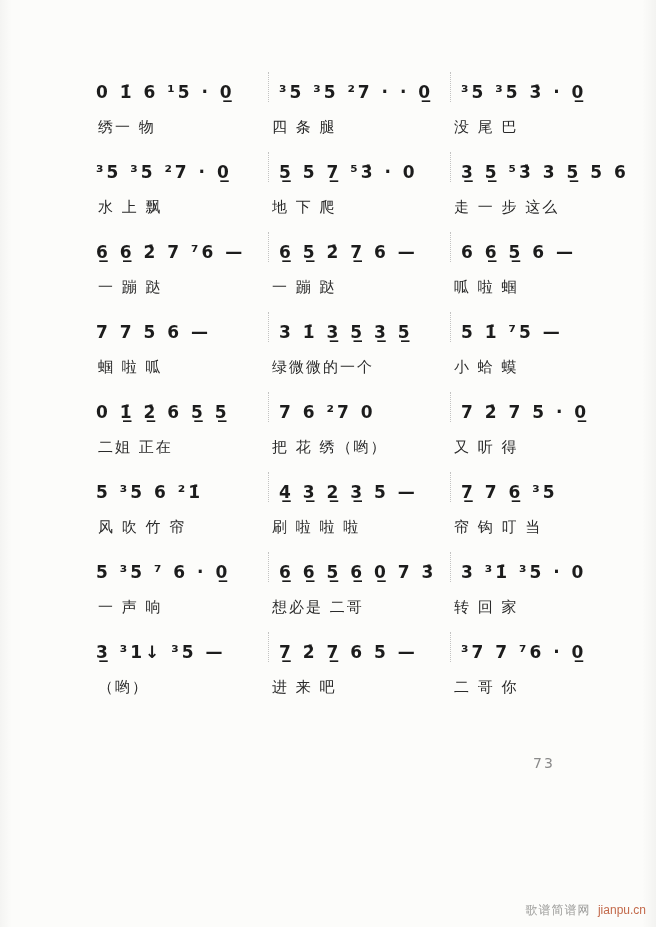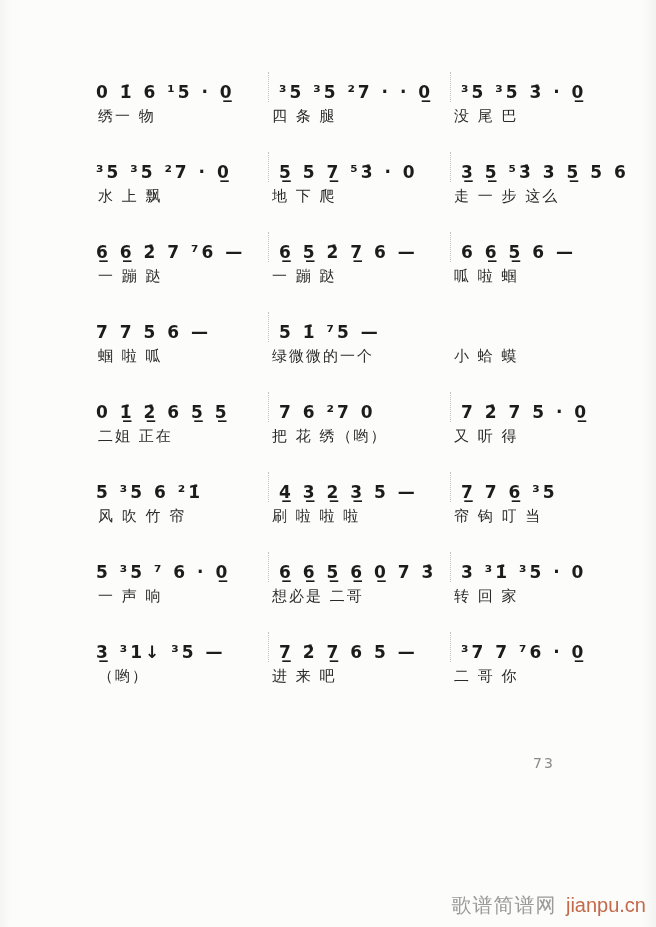--- a/index.html
+++ b/index.html
@@ -50,21 +50,21 @@
     padding-top: 10px;
     position: relative;
   }
   .music-measure.m2, .music-measure.m3 {
     border-left: 1px dotted rgba(90,90,90,0.35);
     padding-left: 10px;
   }
   .lyric-row {
     display: grid;
     grid-template-columns: 172px 182px 158px;
-    margin-top: 5px;
+    margin-top: 16px;
   }
   .lyric-segment {
     font-family: "DejaVu Sans", sans-serif;
     font-size: 15px;
     letter-spacing: 2px;
     color: #2a2a2a;
     white-space: nowrap;
     padding-left: 14px;
   }
   .lyric-segment.m2, .lyric-segment.m3 { padding-left: 16px; }
@@ -74,21 +74,21 @@
     top: 755px;
     font-family: "DejaVu Sans", sans-serif;
     font-size: 14px;
     color: #8a8a8a;
     letter-spacing: 2px;
   }
   .watermark {
     position: absolute;
     right: 10px;
     bottom: 8px;
-    font-size: 20px;
+    font-size: 12px;
     white-space: nowrap;
   }
   .watermark .site-name { color: #9a9a98; letter-spacing: 1px; }
   .watermark .site-url  { color: #c36a4b; margin-left: 4px; }
 </style>
 </head>
 <body>
 
 <div class="page">
 
@@ -129,20 +129,21 @@
       <div class="lyric-row">
         <span class="lyric-segment m1">一 蹦 跶</span>
         <span class="lyric-segment m2">一 蹦 跶</span>
         <span class="lyric-segment m3">呱 啦 蝈</span>
       </div>
     </div>
 
     <div class="system">
       <div class="music-row">
         <span class="music-measure m1">7 7 5 6 —</span>
+        <span class="music-measure m2">3 1̇ 3̲ 5̲ 3̲ 5̲</span>
         <span class="music-measure m3">5 1̇ ⁷5 —</span>
       </div>
       <div class="lyric-row">
         <span class="lyric-segment m1">蝈 啦 呱</span>
         <span class="lyric-segment m2">绿微微的一个</span>
         <span class="lyric-segment m3">小 蛤 蟆</span>
       </div>
     </div>
 
     <div class="system">

